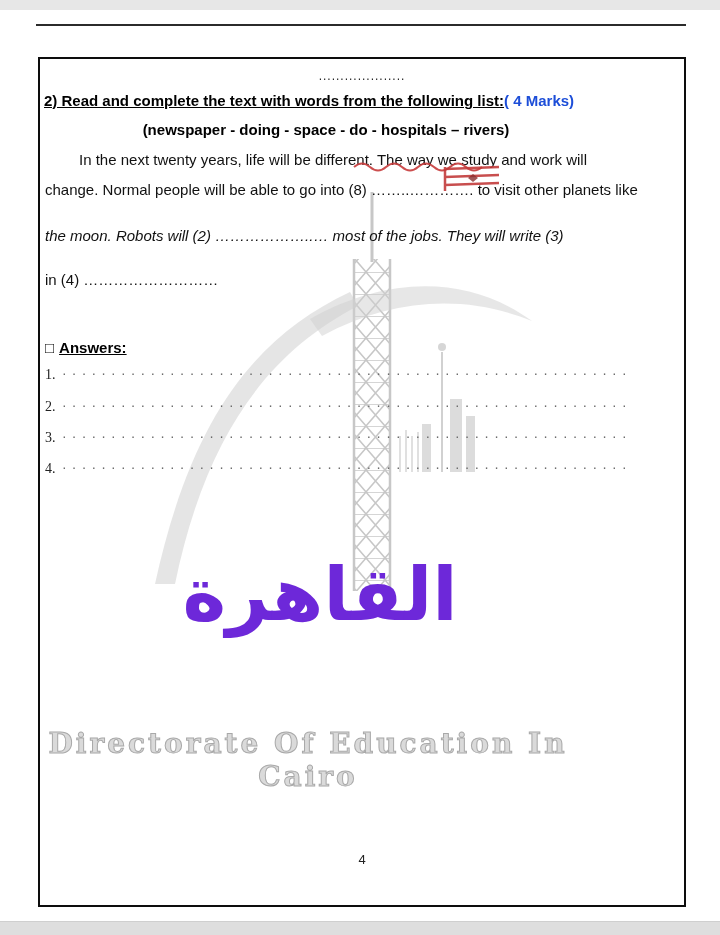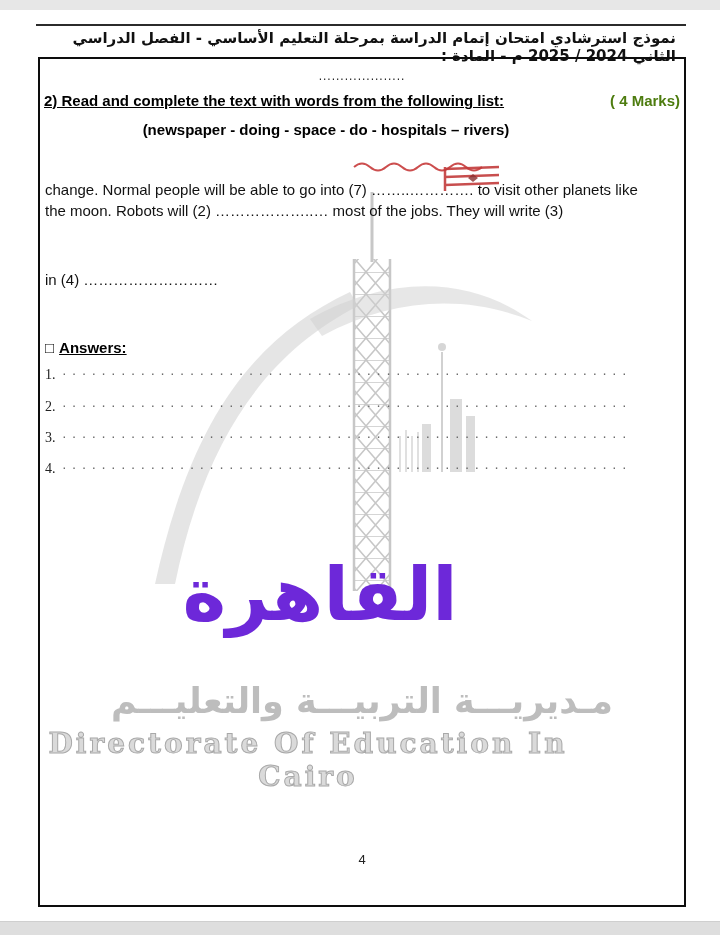--- a/index.html
+++ b/index.html
@@ -21,28 +21,28 @@
         color:#6d28d9;letter-spacing:2px;}
   .wm-ar-line{left:10px;top:622px;width:624px;text-align:center;direction:rtl;
         font-family:"DejaVu Sans",sans-serif;font-weight:700;font-size:35px;color:#bdbdbd;}
   .wm-en-line{left:0;top:668px;width:536px;text-align:center;
         font-family:"DejaVu Serif",serif;font-weight:700;font-size:28px;letter-spacing:3px;
         color:#dadada;-webkit-text-stroke:1px #a9a9a9;}
 
   
   .fg{position:absolute;z-index:2;}
   .dotted-top{left:0;top:10px;width:644px;text-align:center;font-size:12px;letter-spacing:1px;color:#222;}
-  .q-row{left:4px;top:33px;width:636px;display:flex;justify-content:space-between;align-items:baseline;}
+  .q-row{left:4px;top:33px;width:636px;display:flex;justify-content:flex-start;align-items:baseline;}
   .q-heading{font-size:15px;font-weight:700;text-decoration:underline;color:#000;}
-  .q-marks{font-size:15px;font-weight:700;color:#4d7c0f;white-space:nowrap;}
+  .q-marks{font-size:15px;font-weight:700;color:#1d4ed8;white-space:nowrap;}
   .word-bank{left:0;top:62px;width:572px;text-align:center;font-size:15px;font-weight:700;color:#000;}
   .para-line{left:5px;width:636px;font-size:15px;color:#111;white-space:nowrap;}
   .pl0{top:92px;padding-left:34px;}
   .pl1{top:122px;}
-  .pl2{top:143px;}
+  .pl2{top:168px;font-style:italic;}
   .pl3{top:182px;}
   .pl4{top:212px;}
 
   .red-underline{left:312px;top:100px;}
   .red-flag{left:402px;top:106px;}
 
   .answers-label{left:5px;top:280px;font-size:15px;font-weight:700;color:#000;text-align:center;}
   .answers-label .box{display:inline-block;margin-right:5px;font-weight:400;}
   .answers-label .lbl{text-decoration:underline;}
   .ans-row{left:5px;width:600px;height:20px;white-space:nowrap;overflow:hidden;}
@@ -54,21 +54,20 @@
 </style>
 </head>
 <body>
 
 <div class="page">
 
   <div class="scan-strip top"></div>
   <div class="scan-strip bottom"></div>
   <div class="top-rule"></div>
 
-  <div class="arabic-header" dir="rtl">نموذج استرشادي امتحان إتمام الدراسة بمرحلة التعليم الأساسي - الفصل الدراسي الثاني 2024 / 2025 م  -  المادة :</div>
 
   <div class="frame">
 
     <svg class="wm wm-tower" viewBox="0 0 460 430" width="460" height="430">
       <defs>
         <pattern id="lat" width="19" height="22" patternUnits="userSpaceOnUse">
           <path d="M0 0L19 22M19 0L0 22M0 0H19" stroke="#c7c7c7" stroke-width="1.5" fill="none"></path>
         </pattern>
       </defs>
       <line x1="272" y1="8" x2="272" y2="78" stroke="#c7c7c7" stroke-width="3"></line>
@@ -80,33 +79,33 @@
       <g opacity="0.85">
         <line x1="342" y1="168" x2="342" y2="288" stroke="#c9c9c9" stroke-width="2"></line>
         <circle cx="342" cy="163" r="4" fill="#d0d0d0"></circle>
         <rect x="350" y="215" width="12" height="73" fill="#d6d6d6"></rect>
         <rect x="366" y="232" width="9" height="56" fill="#d6d6d6"></rect>
         <rect x="322" y="240" width="9" height="48" fill="#d6d6d6"></rect>
         <path d="M300 252 V288 M306 246 V288 M312 252 V288 M318 248 V288" stroke="#d0d0d0" stroke-width="1.5" fill="none"></path>
       </g>
     </svg>
     <div class="wm wm-cairo">القاهرة</div>
-    <div class="wm wm-ar-line">مـديريـــة التربيـــة والتعليـــم</div>
     <div class="wm wm-en-line">Directorate Of Education In Cairo</div>
 
     <div class="fg dotted-top">....................</div>
 
     <div class="fg q-row">
       <span class="q-heading">2) Read and complete the text with words from the following list:</span>
       <span class="q-marks">( 4 Marks)</span>
     </div>
 
     <div class="fg word-bank">(newspaper - doing - space - do - hospitals – rivers)</div>
 
-    <div class="fg para-line pl1">change. Normal people will be able to go into (7) ……..…………. to visit other planets like</div>
+    <div class="fg para-line pl0">In the next twenty years, life will be different. The way we study and work will</div>
+    <div class="fg para-line pl1">change. Normal people will be able to go into (8) ……..…………. to visit other planets like</div>
     <div class="fg para-line pl2">the moon. Robots will (2) ………………..… most of the jobs. They will write (3)</div>
     <div class="fg para-line pl4">in (4) ………………………</div>
 
     <svg class="fg red-underline" width="150" height="14" viewBox="0 0 150 14">
       <path d="M2 8 q8 -7 16 0 t16 0 t16 0 t16 0 t16 0 t16 0 t16 0 t16 0" stroke="#c63b3b" stroke-width="2" fill="none" opacity="0.9"></path>
     </svg>
     <svg class="fg red-flag" width="62" height="28" viewBox="0 0 62 28">
       <path d="M3 4 L57 2 M3 12 L57 10 M3 20 L57 18 M3 2 L3 26" stroke="#c23b3b" stroke-width="2.5" fill="none" opacity="0.9"></path>
       <path d="M26 13 l5 -4 l5 4 l-5 4 z" fill="#8a2f2f" opacity="0.8"></path>
     </svg>

